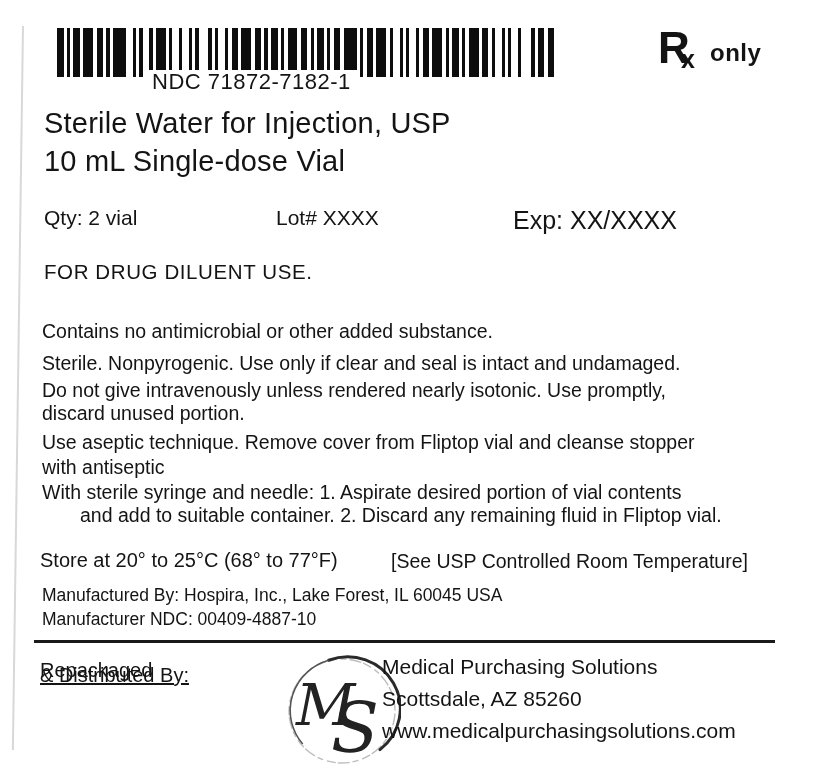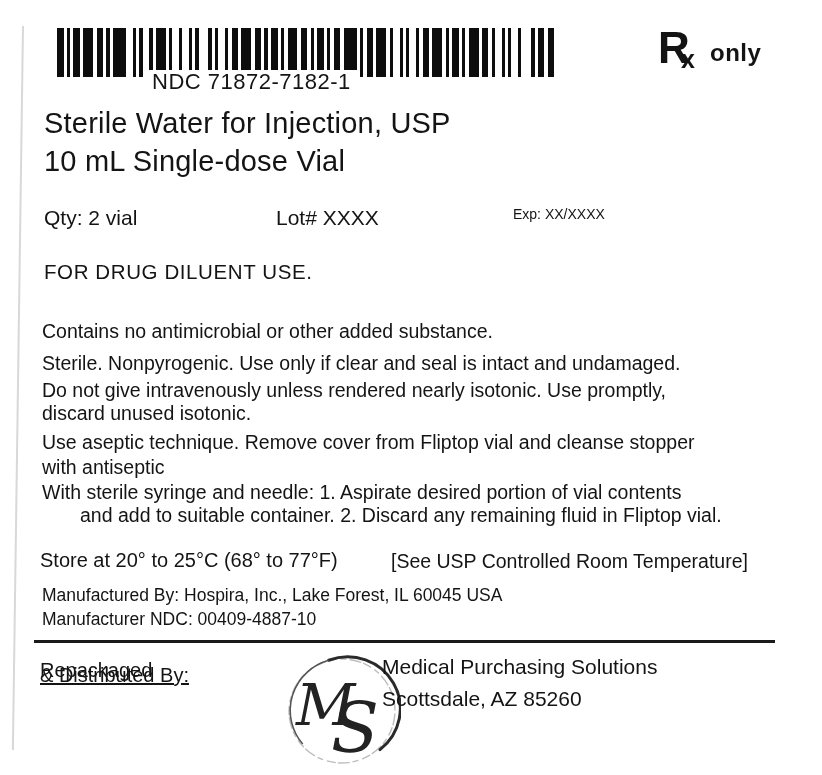--- a/index.html
+++ b/index.html
@@ -34,21 +34,21 @@
   
   .rx-wrap{left:658px;top:26px;width:120px;height:52px;}
   .rx-r{position:absolute;left:0;top:0;font-size:44px;font-weight:700;line-height:1;}
   .rx-x{position:absolute;left:23px;top:21px;font-size:25px;font-weight:700;line-height:1;}
   .rx-only{position:absolute;left:52px;top:15px;font-size:24px;font-weight:700;letter-spacing:0.5px;line-height:1;}
 
   .title-block{left:44px;top:104px;font-size:29px;line-height:38px;letter-spacing:0.2px;}
 
   .qty{left:44px;top:206px;font-size:21px;}
   .lot{left:276px;top:206px;font-size:21px;}
-  .exp{left:513px;top:206px;font-size:14px;}
+  .exp{left:513px;top:206px;font-size:25px;}
 
   .warning{left:44px;top:260px;font-size:20.5px;letter-spacing:0.6px;}
 
   .dir{font-size:19.5px;left:42px;}
   .dir-0{top:320px;}
   .dir-1{top:352px;}
   .dir-2{top:379px;}
   .dir-3{top:402px;}
   .dir-4{top:431px;}
   .dir-5{top:456px;}
@@ -200,21 +200,21 @@
 
   <div class="abs qty">Qty: 2 vial</div>
   <div class="abs lot">Lot# XXXX</div>
   <div class="abs exp">Exp: XX/XXXX</div>
 
   <div class="abs warning">FOR DRUG DILUENT USE.</div>
 
   <div class="abs dir dir-0">Contains no antimicrobial or other added substance.</div>
   <div class="abs dir dir-1">Sterile. Nonpyrogenic. Use only if clear and seal is intact and undamaged.</div>
   <div class="abs dir dir-2">Do not give intravenously unless rendered nearly isotonic. Use promptly,</div>
-  <div class="abs dir dir-3">discard unused isotonic.</div>
+  <div class="abs dir dir-3">discard unused portion.</div>
   <div class="abs dir dir-4">Use aseptic technique. Remove cover from Fliptop vial and cleanse stopper</div>
   <div class="abs dir dir-5">with antiseptic</div>
   <div class="abs dir dir-6">With sterile syringe and needle: 1. Aspirate desired portion of vial contents</div>
   <div class="abs dir dir-7">and add to suitable container. 2. Discard any remaining fluid in Fliptop vial.</div>
 
   <div class="abs storage">Store at 20° to 25°C (68° to 77°F)</div>
   <div class="abs storage-note">[See USP Controlled Room Temperature]</div>
 
   <div class="abs mfg-1">Manufactured By: Hospira, Inc., Lake Forest, IL 60045 USA</div>
   <div class="abs mfg-2">Manufacturer NDC: 00409-4887-10</div>
@@ -231,14 +231,15 @@
         <path d="M 52 8 A 53 52 0 0 1 92 103" fill="none" stroke="#2a2a2a" stroke-width="3" stroke-linecap="round"></path>
         <path d="M 52 8 A 53 52 0 0 0 16 88" fill="none" stroke="#555555" stroke-width="1.6"></path>
       </g>
       <text x="13" y="74" font-family="DejaVu Serif, serif" font-style="italic" font-size="58" fill="#222222">M</text>
       <text x="48" y="101" font-family="DejaVu Serif, serif" font-style="italic" font-size="70" fill="#222222">S</text>
     </svg>
   </div>
 
   <div class="abs dist-name">Medical Purchasing Solutions</div>
   <div class="abs dist-addr">Scottsdale, AZ 85260</div>
+  <div class="abs dist-web">www.medicalpurchasingsolutions.com</div>
 
 </div>
 
 </body></html>

